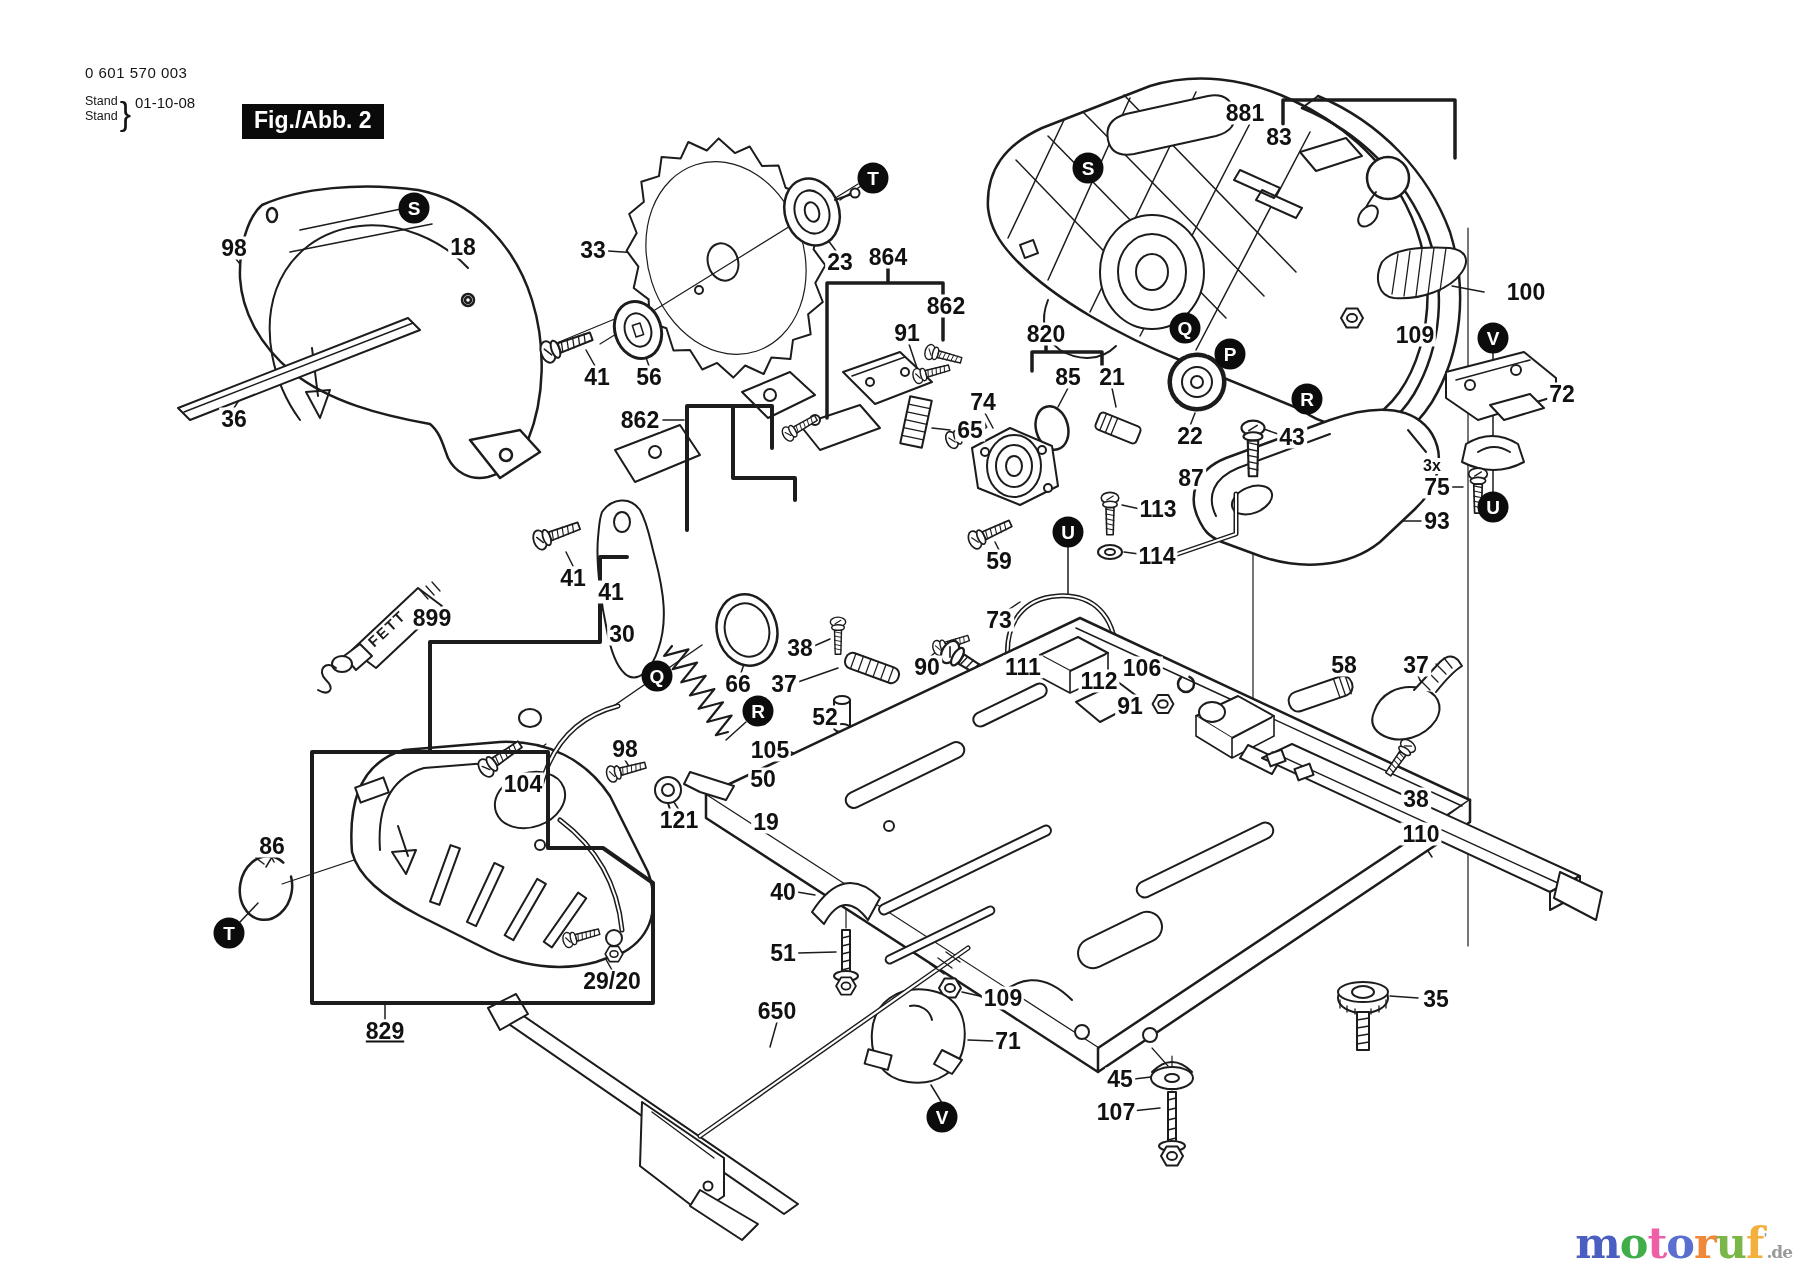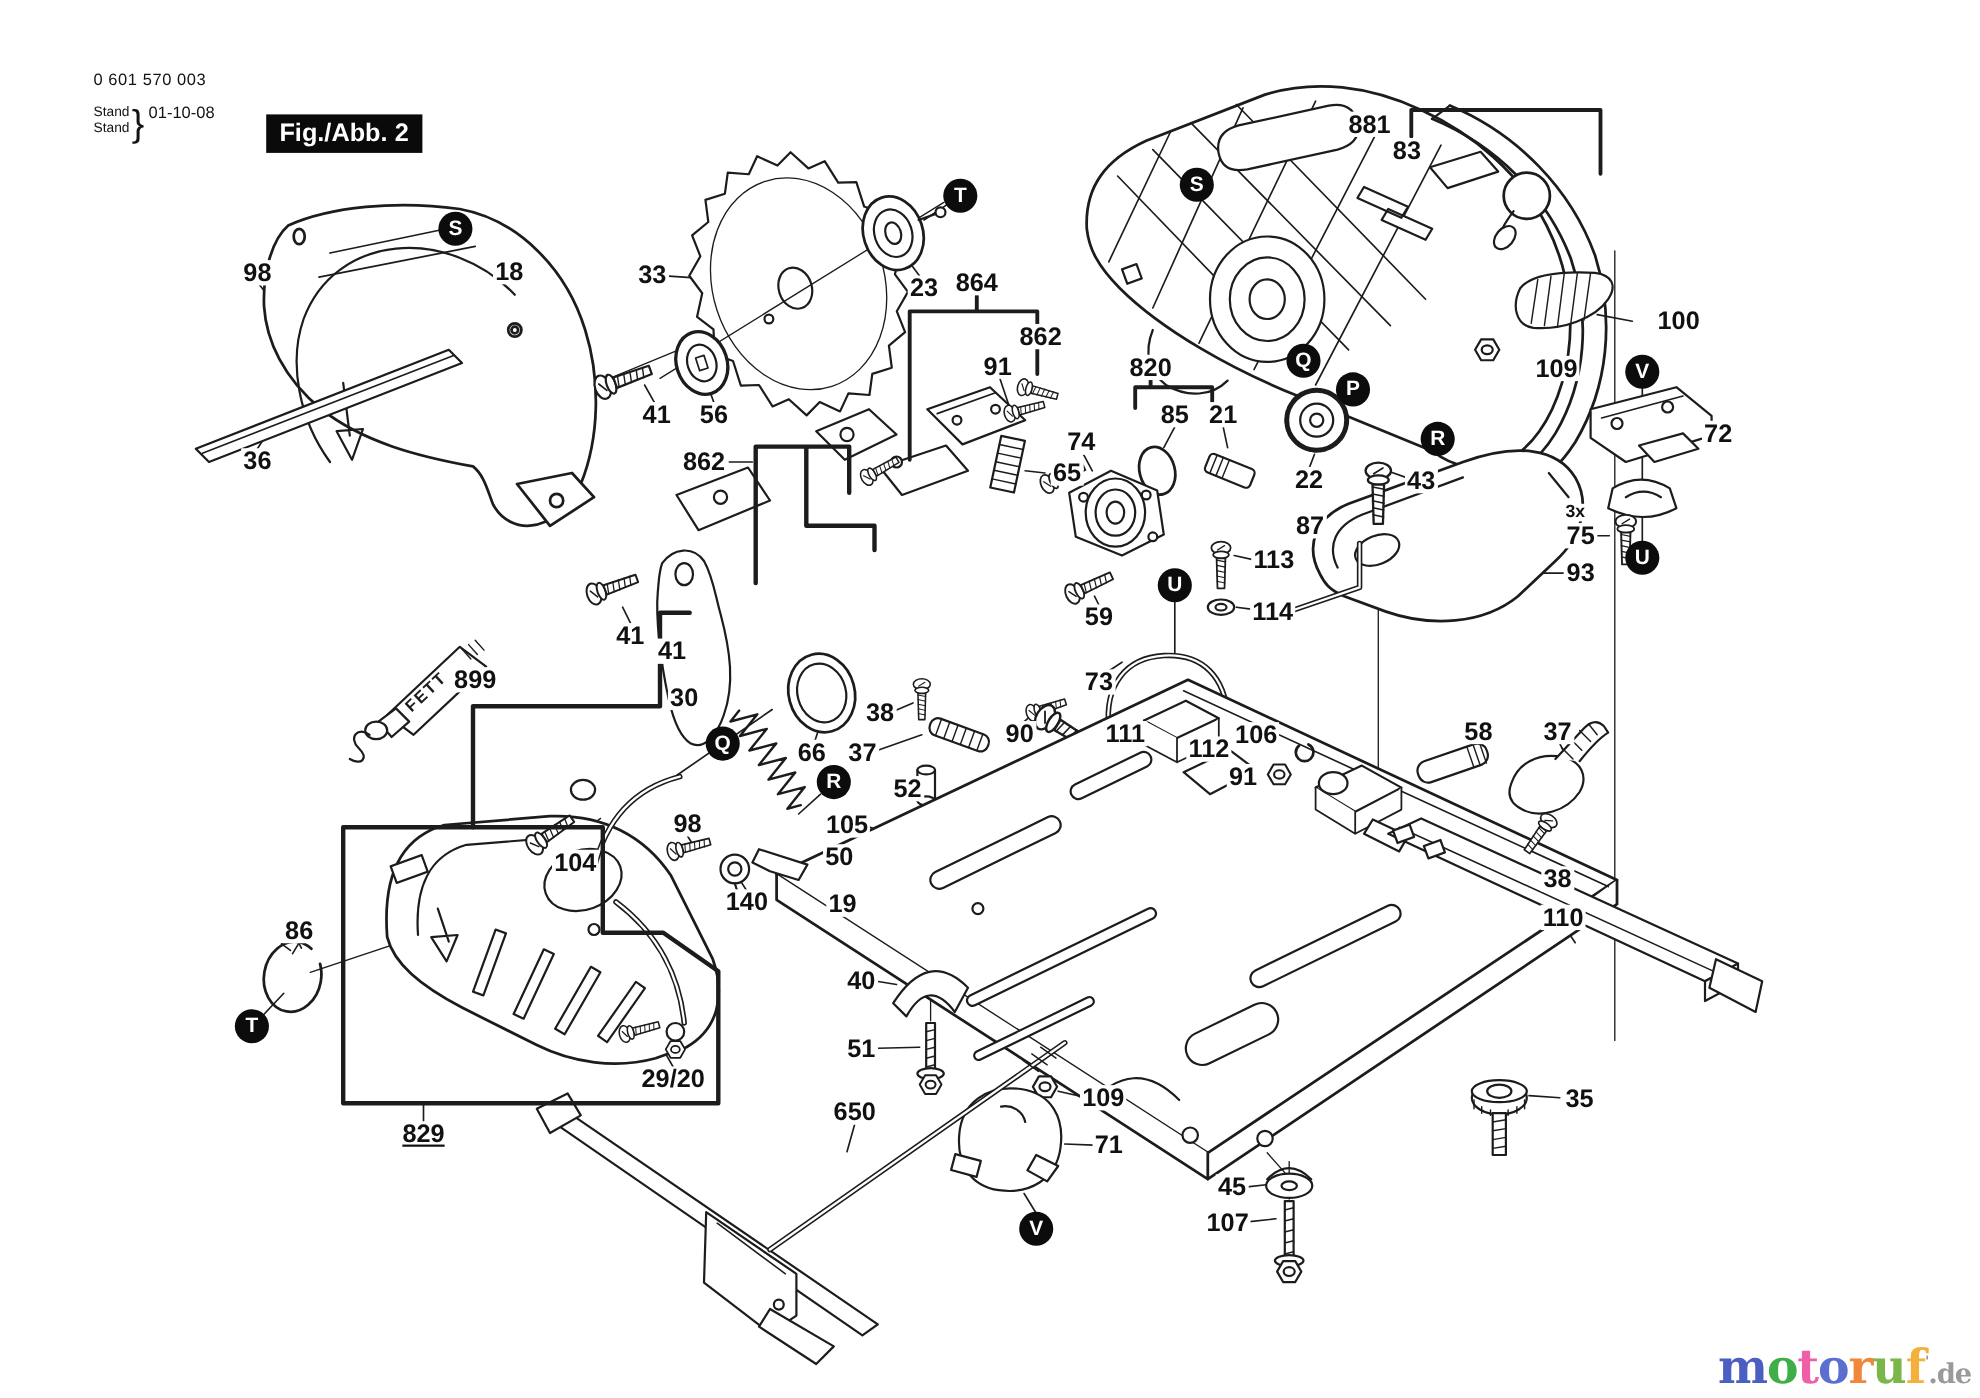--- a/index.html
+++ b/index.html
@@ -20,21 +20,21 @@
               line-height:1;white-space:nowrap;background:#fff;padding:0 2px;color:#111;}
   .part-label.small{font-size:16px;}
   .badge{position:absolute;width:31px;height:31px;border-radius:50%;background:#0c0c0c;color:#fff;
          font-size:19px;font-weight:bold;display:flex;align-items:center;justify-content:center;
          transform:translate(-50%,-50%);}
   
   .footer{position:absolute;left:1500px;top:1101px;font-size:16.5px;line-height:19.5px;color:#3a3a3a;}
   
   .logo{position:absolute;right:8px;bottom:6px;font-family:"DejaVu Serif",serif;font-weight:bold;
         font-size:43px;letter-spacing:-1px;line-height:1;}
-  .logo .suffix{font-size:25px;font-weight:bold;}
+  .logo .suffix{font-size:17px;font-weight:bold;}
   .logo .mark{font-size:13px;vertical-align:super;}
 </style>
 </head>
 <body>
 
 <div class="canvas">
 
 <svg width="1800" height="1271" viewBox="0 0 1800 1271">
   <defs>
     <g id="boltH">
@@ -523,21 +523,21 @@
       <div class="part-label" style="left: 1130px; top: 706px;">91</div>
       <div class="part-label" style="left: 1344px; top: 665px;">58</div>
       <div class="part-label" style="left: 1416px; top: 665px;">37</div>
       <div class="part-label" style="left: 738px; top: 684px;">66</div>
       <div class="part-label" style="left: 784px; top: 684px;">37</div>
       <div class="part-label" style="left: 825px; top: 717px;">52</div>
       <div class="part-label" style="left: 770px; top: 750px;">105</div>
       <div class="part-label" style="left: 625px; top: 749px;">98</div>
       <div class="part-label" style="left: 523px; top: 784px;">104</div>
       <div class="part-label" style="left: 763px; top: 779px;">50</div>
-      <div class="part-label" style="left: 679px; top: 820px;">140</div>
+      <div class="part-label" style="left: 679px; top: 820px;">121</div>
       <div class="part-label" style="left: 766px; top: 822px;">19</div>
       <div class="part-label" style="left: 1416px; top: 799px;">38</div>
       <div class="part-label" style="left: 1421px; top: 834px;">110</div>
       <div class="part-label" style="left: 272px; top: 846px;">86</div>
       <div class="part-label" style="left: 783px; top: 892px;">40</div>
       <div class="part-label" style="left: 783px; top: 953px;">51</div>
       <div class="part-label" style="left: 612px; top: 981px;">29/20</div>
       <div class="part-label" style="left: 385px; top: 1031px; text-decoration: underline;">829</div>
       <div class="part-label" style="left: 777px; top: 1011px;">650</div>
       <div class="part-label" style="left: 1003px; top: 998px;">109</div>

